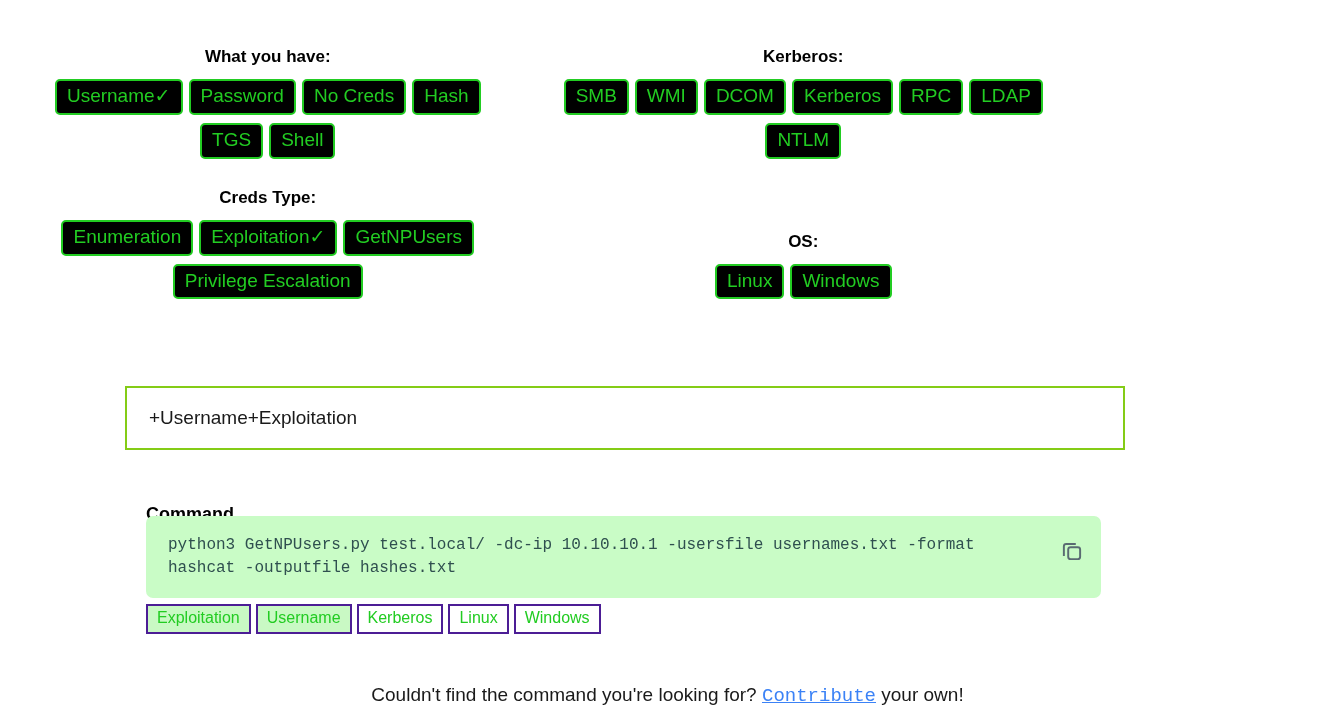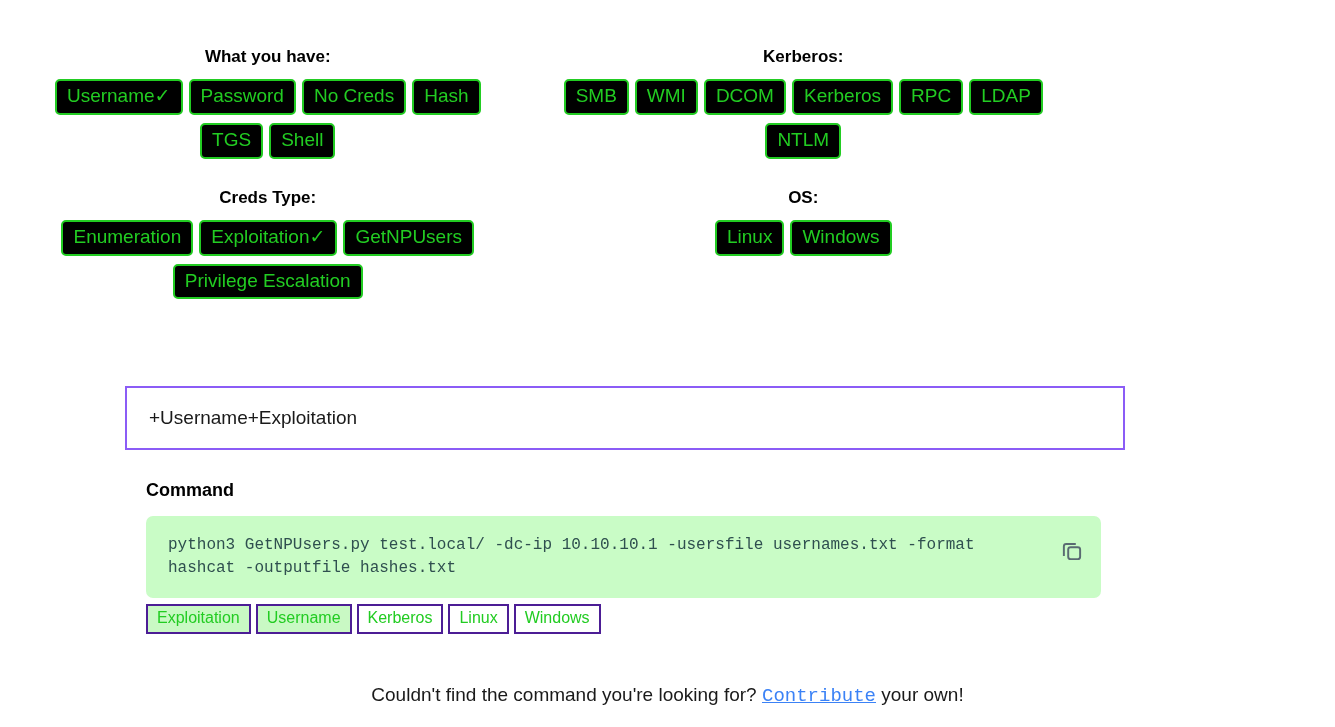--- a/index.html
+++ b/index.html
@@ -18,20 +18,21 @@
   
   .selector-area {
     position: absolute;
     left: 0;
     top: 0;
     width: 1335px;
   }
   .sel-columns {
     display: flex;
     width: 1071px;
+    align-items: flex-end;
   }
   .sel-col {
     width: 50%;
     box-sizing: border-box;
   }
   .sel-col.left  { padding-left: 146px; }
   .sel-col.right { padding-left: 0px; }
 
   .group-title {
     text-align: center;
@@ -70,37 +71,37 @@
   }
 
   
   .filter-bar {
     position: absolute;
     left: 125px;
     top: 386px;
     width: 1000px;
     height: 64px;
     box-sizing: border-box;
-    border: 2px solid #8b5cf6;
+    border: 2px solid #84cc16;
     background: #ffffff;
     display: flex;
     align-items: center;
     padding-left: 22px;
   }
   .filter-bar-text {
     font-size: 19px;
     color: #1a1a1a;
     font-family: "Liberation Sans", sans-serif;
   }
 
   
   .command-heading {
     position: absolute;
     left: 146px;
-    top: 480px;
+    top: 504px;
     font-size: 18px;
     font-weight: bold;
     color: #000000;
     font-family: "Liberation Sans", sans-serif;
   }
   .code-block {
     position: absolute;
     left: 146px;
     top: 516px;
     width: 955px;

